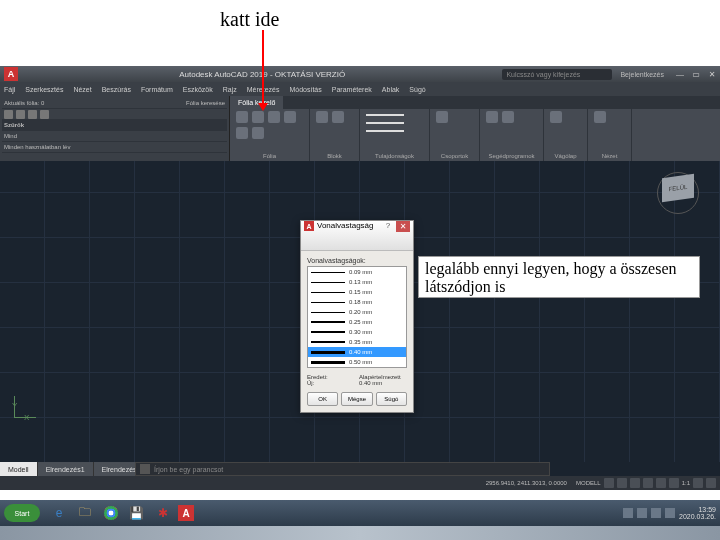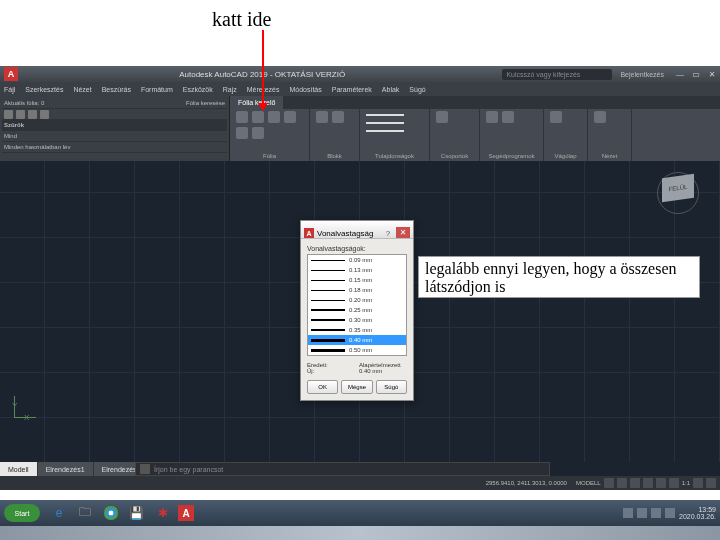--- a/index.html
+++ b/index.html
@@ -1,18 +1,18 @@
 <!DOCTYPE html>
 <html><head>
 <meta charset="utf-8">
 <style>
   * { box-sizing: border-box; margin: 0; padding: 0; font-family: Arial, sans-serif; }
   body { width: 720px; height: 540px; background: #fff; position: relative; overflow: hidden; }
   
-  .annotation-top { position: absolute; top: 8px; left: 212px; font-size: 20px; font-family: "Times New Roman", serif; z-index: 100; }
+  .annotation-top { position: absolute; top: 8px; left: 220px; font-size: 20px; font-family: "Times New Roman", serif; z-index: 100; }
   .arrow-top { position: absolute; top: 30px; left: 262px; width: 2px; height: 75px; background: red; z-index: 99; }
   .arrow-top::after { content: ''; position: absolute; bottom: -6px; left: -4px; border-left: 5px solid transparent; border-right: 5px solid transparent; border-top: 8px solid red; }
   
   .annotation-right { position: absolute; top: 256px; left: 418px; width: 282px; height: 42px; background: #fff; border: 1px solid #999; padding: 3px 6px; font-size: 16px; font-family: "Times New Roman", serif; line-height: 1.15; z-index: 100; }
   
   .app-window { position: absolute; top: 66px; left: 0; width: 720px; height: 424px; background: #1a232e; }
   
   .titlebar { height: 16px; background: linear-gradient(#5a6068,#3d4248); display: flex; align-items: center; font-size: 8px; color: #ddd; }
   .titlebar .app-icon { width: 14px; height: 14px; background: #c33; margin: 0 4px; display: flex; align-items: center; justify-content: center; color: #fff; font-size: 9px; font-weight: bold; }
   .titlebar .title { flex: 1; text-align: center; }
@@ -64,21 +64,21 @@
   
   .command-line { position: absolute; bottom: 14px; left: 135px; right: 170px; height: 14px; background: #2a2e34; display:flex; align-items:center; font-size:7px; color:#888; padding:0 4px; border:1px solid #444;}
   .command-line .cmd-icon { width:10px; height:10px; background:#555; margin-right:4px;}
   
   .statusbar { position: absolute; bottom: 0; left: 0; right: 0; height: 14px; background: #2e333a; display: flex; align-items: center; font-size: 6px; color: #bbb; justify-content: flex-end; padding: 0 4px; gap: 3px;}
   .statusbar .sb-coords { margin-right: 6px; }
   .statusbar .sb-icon { width: 10px; height: 10px; background: #4a4f56; border-radius: 1px; }
   
   
   .dialog { position: absolute; top: 154px; left: 300px; width: 114px; background: #eceae6; border: 1px solid #888; box-shadow: 0 2px 8px rgba(0,0,0,0.4); z-index: 50; }
-  .dialog .dlg-title { height: 18px; background: linear-gradient(#fff,#e0e0e0); display: flex; align-items: flex-end; font-size: 8px; padding: 0 3px; border-bottom: 1px solid #bbb; }
+  .dialog .dlg-title { height: 30px; background: linear-gradient(#fff,#e0e0e0); display: flex; align-items: flex-start; font-size: 8px; padding: 0 3px; border-bottom: 1px solid #bbb; }
   .dialog .dlg-title .ico { width: 10px; height: 10px; background: #c33; color: #fff; font-size: 7px; display:flex; align-items:center; justify-content:center; margin-right: 3px; font-weight:bold;}
   .dialog .dlg-title .ttext { flex: 1; }
   .dialog .dlg-title .help { width: 12px; text-align: center; color: #555; }
   .dialog .dlg-title .close { width: 14px; height: 11px; background: #c94f4f; color: #fff; display:flex; align-items:center; justify-content:center; font-size:8px; margin-left:2px;}
   .dialog .dlg-body { padding: 6px; font-size: 7px; color: #333; }
   .dialog .lw-label { margin-bottom: 2px; }
   .dialog .lw-list { border: 1px solid #999; background: #fff; height: 102px; overflow: hidden; }
   .dialog .lw-list .lw-item { display: flex; align-items: center; height: 10px; padding: 0 3px; font-size: 6px; }
   .dialog .lw-list .lw-item.sel { background: #3399ff; color: #fff; }
   .dialog .lw-list .lw-line { height: 1px; background: #000; margin-right: 4px; }

